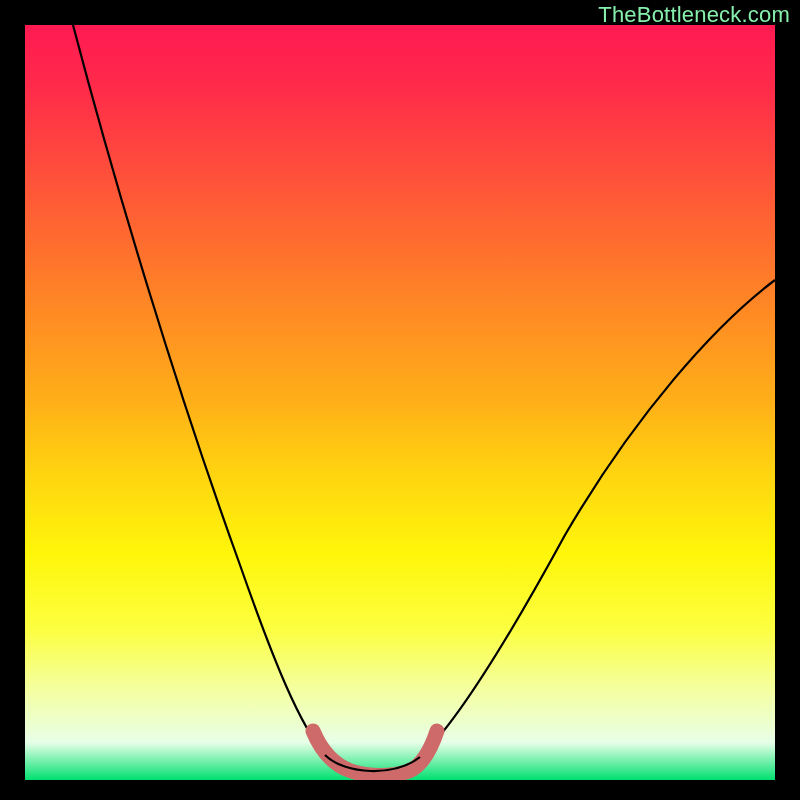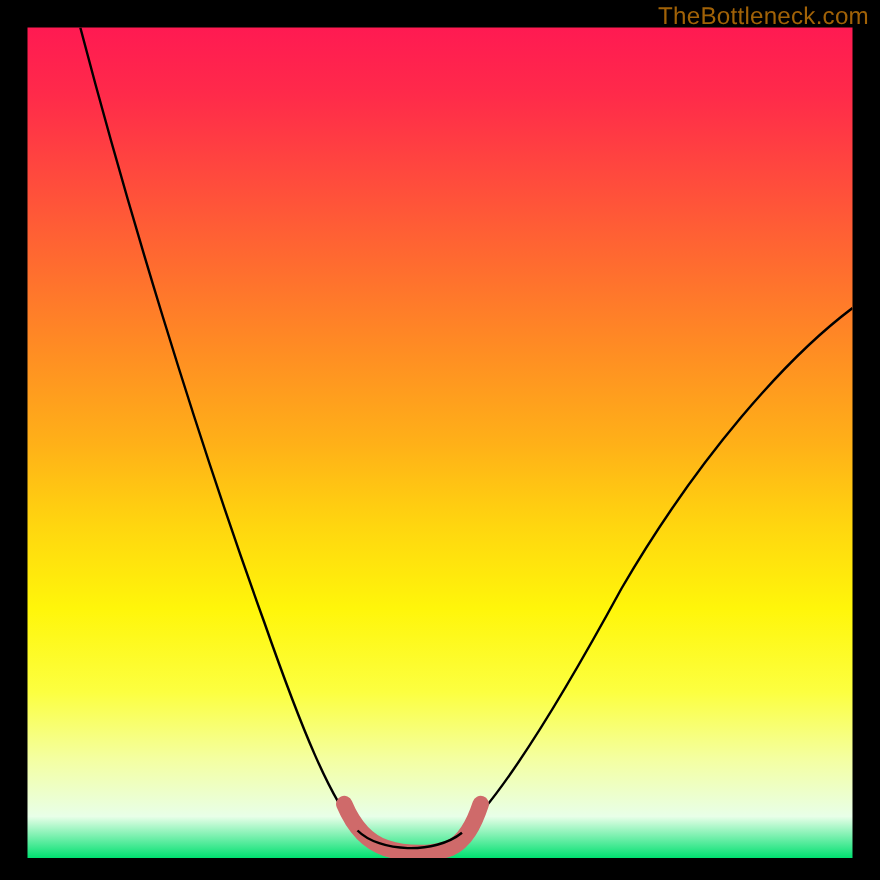--- a/index.html
+++ b/index.html
@@ -28,21 +28,21 @@
       #fff60a 70%,
       #fcff40 80%,
       #f4ffa0 88%,
       #e8ffe8 95%,
       #00e070 100%);
   }
   .watermark {
     position: absolute;
     top: 2px;
     right: 10px;
-    color: #a16207;
+    color: #86efac;
     font-size: 22px;
     font-weight: 500;
     letter-spacing: 0.2px;
   }
   svg.curve {
     position: absolute;
     left: 0;
     top: 0;
     width: 750px;
     height: 755px;

